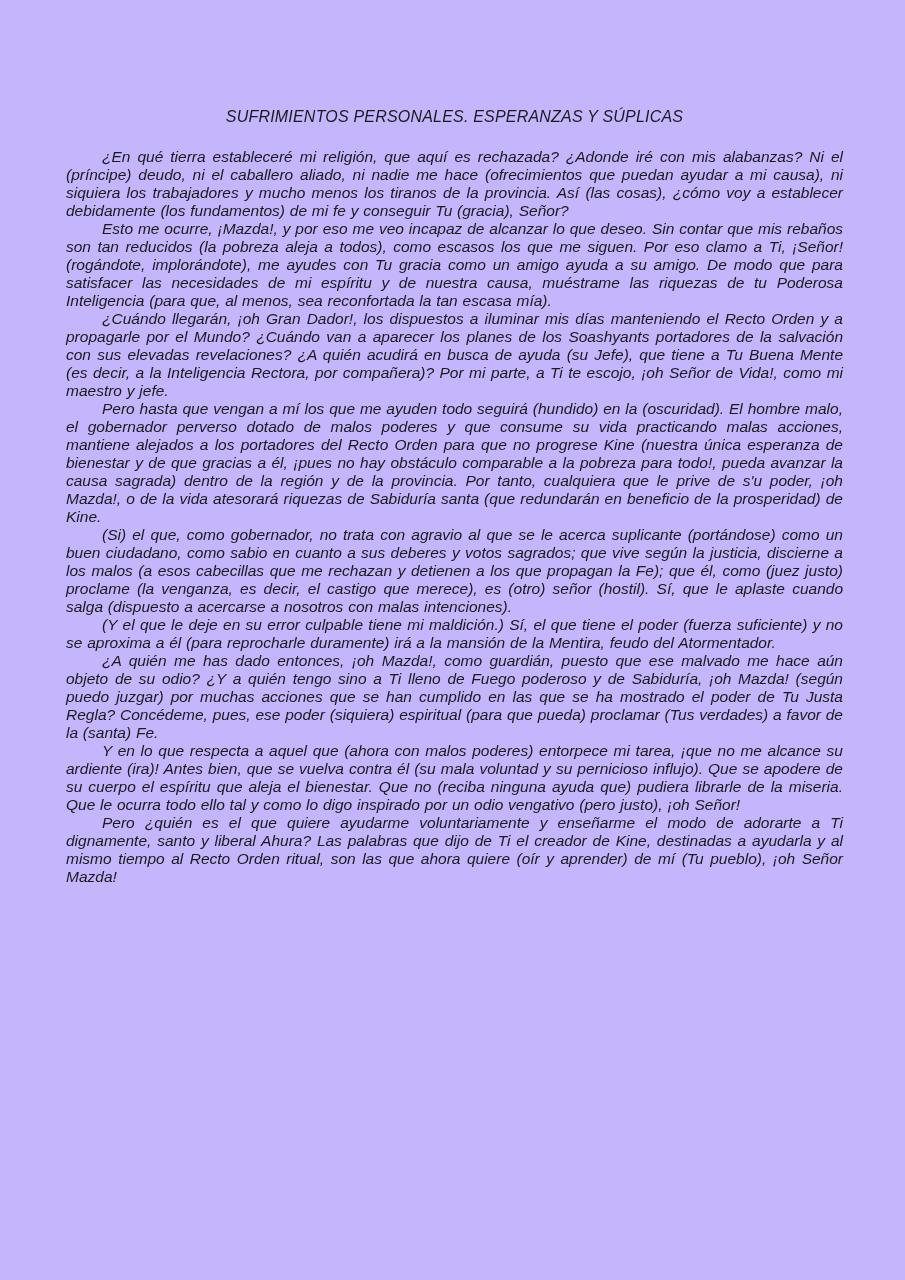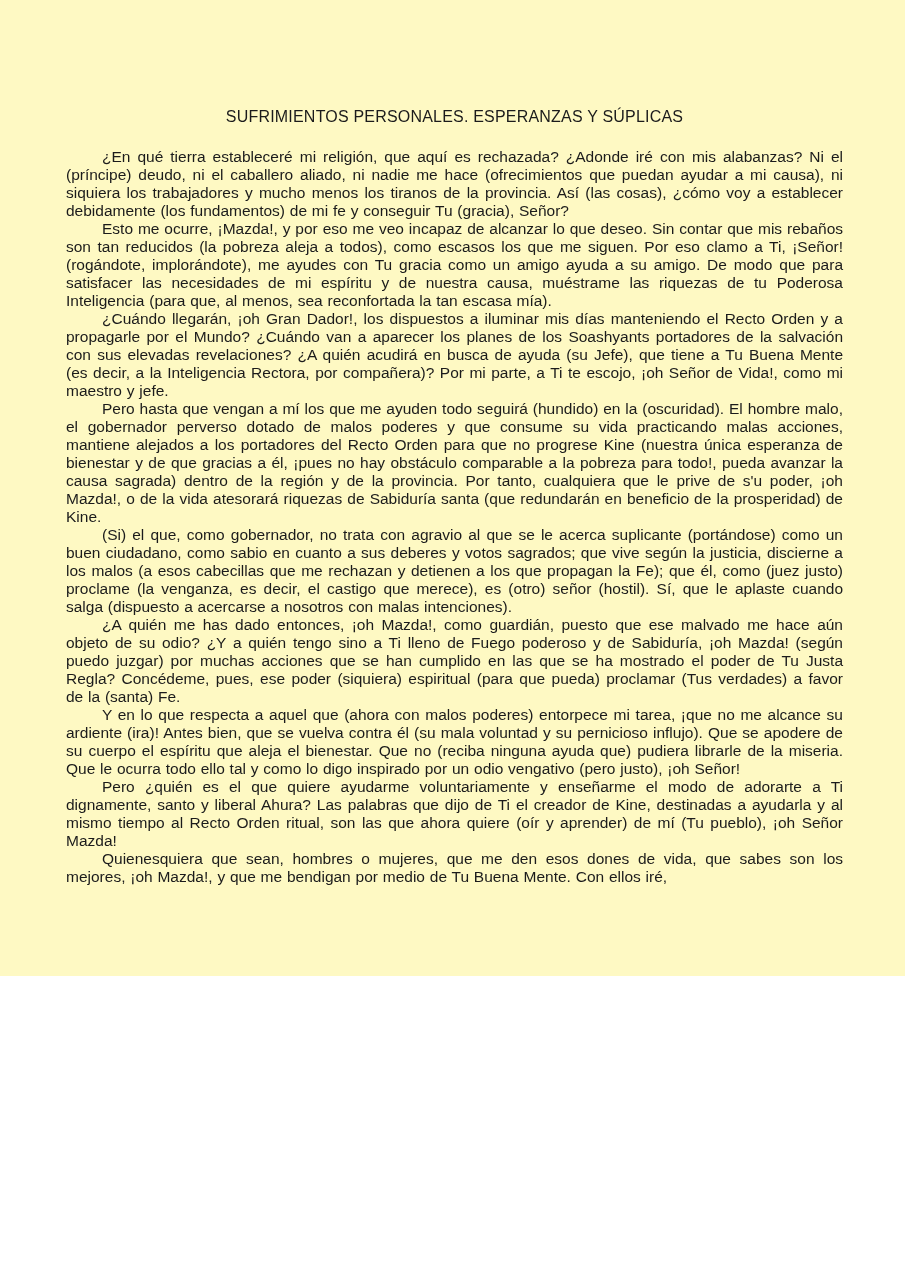--- a/index.html
+++ b/index.html
@@ -10,23 +10,24 @@
   body {
     width: 905px;
     height: 1280px;
     overflow: hidden;
     font-family: "Liberation Sans", "DejaVu Sans", sans-serif;
     color: #1b1b1b;
   }
   .page {
     box-sizing: border-box;
     width: 905px;
-    height: 976px;
+    height: 1280px;
     padding: 108px 62px 40px 66px;
-    background: #fef9c3;
+    background: #c4b5fd;
+    font-style: italic;
   }
   .doc-title {
     margin: 0 0 22px 0;
     text-align: center;
     font-size: 16px;
     font-weight: 400;
     letter-spacing: 0.2px;
     color: #1b1b1b;
   }
   .body-text p {
@@ -44,18 +45,18 @@
 <body>
 
 <div class="page">
   <h1 class="doc-title">SUFRIMIENTOS PERSONALES. ESPERANZAS Y SÚPLICAS</h1>
   <div class="body-text">
     <p>¿En qué tierra estableceré mi religión, que aquí es rechazada? ¿Adonde iré con mis alabanzas? Ni el (príncipe) deudo, ni el caballero aliado, ni nadie me hace (ofrecimientos que puedan ayudar a mi causa), ni siquiera los trabajadores y mucho menos los tiranos de la provincia. Así (las cosas), ¿cómo voy a establecer debidamente (los fundamentos) de mi fe y conseguir Tu (gracia), Señor?</p>
     <p>Esto me ocurre, ¡Mazda!, y por eso me veo incapaz de alcanzar lo que deseo. Sin contar que mis rebaños son tan reducidos (la pobreza aleja a todos), como escasos los que me siguen. Por eso clamo a Ti, ¡Señor! (rogándote, implorándote), me ayudes con Tu gracia como un amigo ayuda a su amigo. De modo que para satisfacer las necesidades de mi espíritu y de nuestra causa, muéstrame las riquezas de tu Poderosa Inteligencia (para que, al menos, sea reconfortada la tan escasa mía).</p>
     <p>¿Cuándo llegarán, ¡oh Gran Dador!, los dispuestos a iluminar mis días manteniendo el Recto Orden y a propagarle por el Mundo? ¿Cuándo van a aparecer los planes de los Soashyants portadores de la salvación con sus elevadas revelaciones? ¿A quién acudirá en busca de ayuda (su Jefe), que tiene a Tu Buena Mente (es decir, a la Inteligencia Rectora, por compañera)? Por mi parte, a Ti te escojo, ¡oh Señor de Vida!, como mi maestro y jefe.</p>
     <p>Pero hasta que vengan a mí los que me ayuden todo seguirá (hundido) en la (oscuridad). El hombre malo, el gobernador perverso dotado de malos poderes y que consume su vida practicando malas acciones, mantiene alejados a los portadores del Recto Orden para que no progrese Kine (nuestra única esperanza de bienestar y de que gracias a él, ¡pues no hay obstáculo comparable a la pobreza para todo!, pueda avanzar la causa sagrada) dentro de la región y de la provincia. Por tanto, cualquiera que le prive de s'u poder, ¡oh Mazda!, o de la vida atesorará riquezas de Sabiduría santa (que redundarán en beneficio de la prosperidad) de Kine.</p>
     <p>(Si) el que, como gobernador, no trata con agravio al que se le acerca suplicante (portándose) como un buen ciudadano, como sabio en cuanto a sus deberes y votos sagrados; que vive según la justicia, discierne a los malos (a esos cabecillas que me rechazan y detienen a los que propagan la Fe); que él, como (juez justo) proclame (la venganza, es decir, el castigo que merece), es (otro) señor (hostil). Sí, que le aplaste cuando salga (dispuesto a acercarse a nosotros con malas intenciones).</p>
+    <p>(Y el que le deje en su error culpable tiene mi maldición.) Sí, el que tiene el poder (fuerza suficiente) y no se aproxima a él (para reprocharle duramente) irá a la mansión de la Mentira, feudo del Atormentador.</p>
     <p>¿A quién me has dado entonces, ¡oh Mazda!, como guardián, puesto que ese malvado me hace aún objeto de su odio? ¿Y a quién tengo sino a Ti lleno de Fuego poderoso y de Sabiduría, ¡oh Mazda! (según puedo juzgar) por muchas acciones que se han cumplido en las que se ha mostrado el poder de Tu Justa Regla? Concédeme, pues, ese poder (siquiera) espiritual (para que pueda) proclamar (Tus verdades) a favor de la (santa) Fe.</p>
     <p>Y en lo que respecta a aquel que (ahora con malos poderes) entorpece mi tarea, ¡que no me alcance su ardiente (ira)! Antes bien, que se vuelva contra él (su mala voluntad y su pernicioso influjo). Que se apodere de su cuerpo el espíritu que aleja el bienestar. Que no (reciba ninguna ayuda que) pudiera librarle de la miseria. Que le ocurra todo ello tal y como lo digo inspirado por un odio vengativo (pero justo), ¡oh Señor!</p>
     <p>Pero ¿quién es el que quiere ayudarme voluntariamente y enseñarme el modo de adorarte a Ti dignamente, santo y liberal Ahura? Las palabras que dijo de Ti el creador de Kine, destinadas a ayudarla y al mismo tiempo al Recto Orden ritual, son las que ahora quiere (oír y aprender) de mí (Tu pueblo), ¡oh Señor Mazda!</p>
-    <p>Quienesquiera que sean, hombres o mujeres, que me den esos dones de vida, que sabes son los mejores, ¡oh Mazda!, y que me bendigan por medio de Tu Buena Mente. Con ellos iré,</p>
   </div>
 </div>
 
 </body></html>

